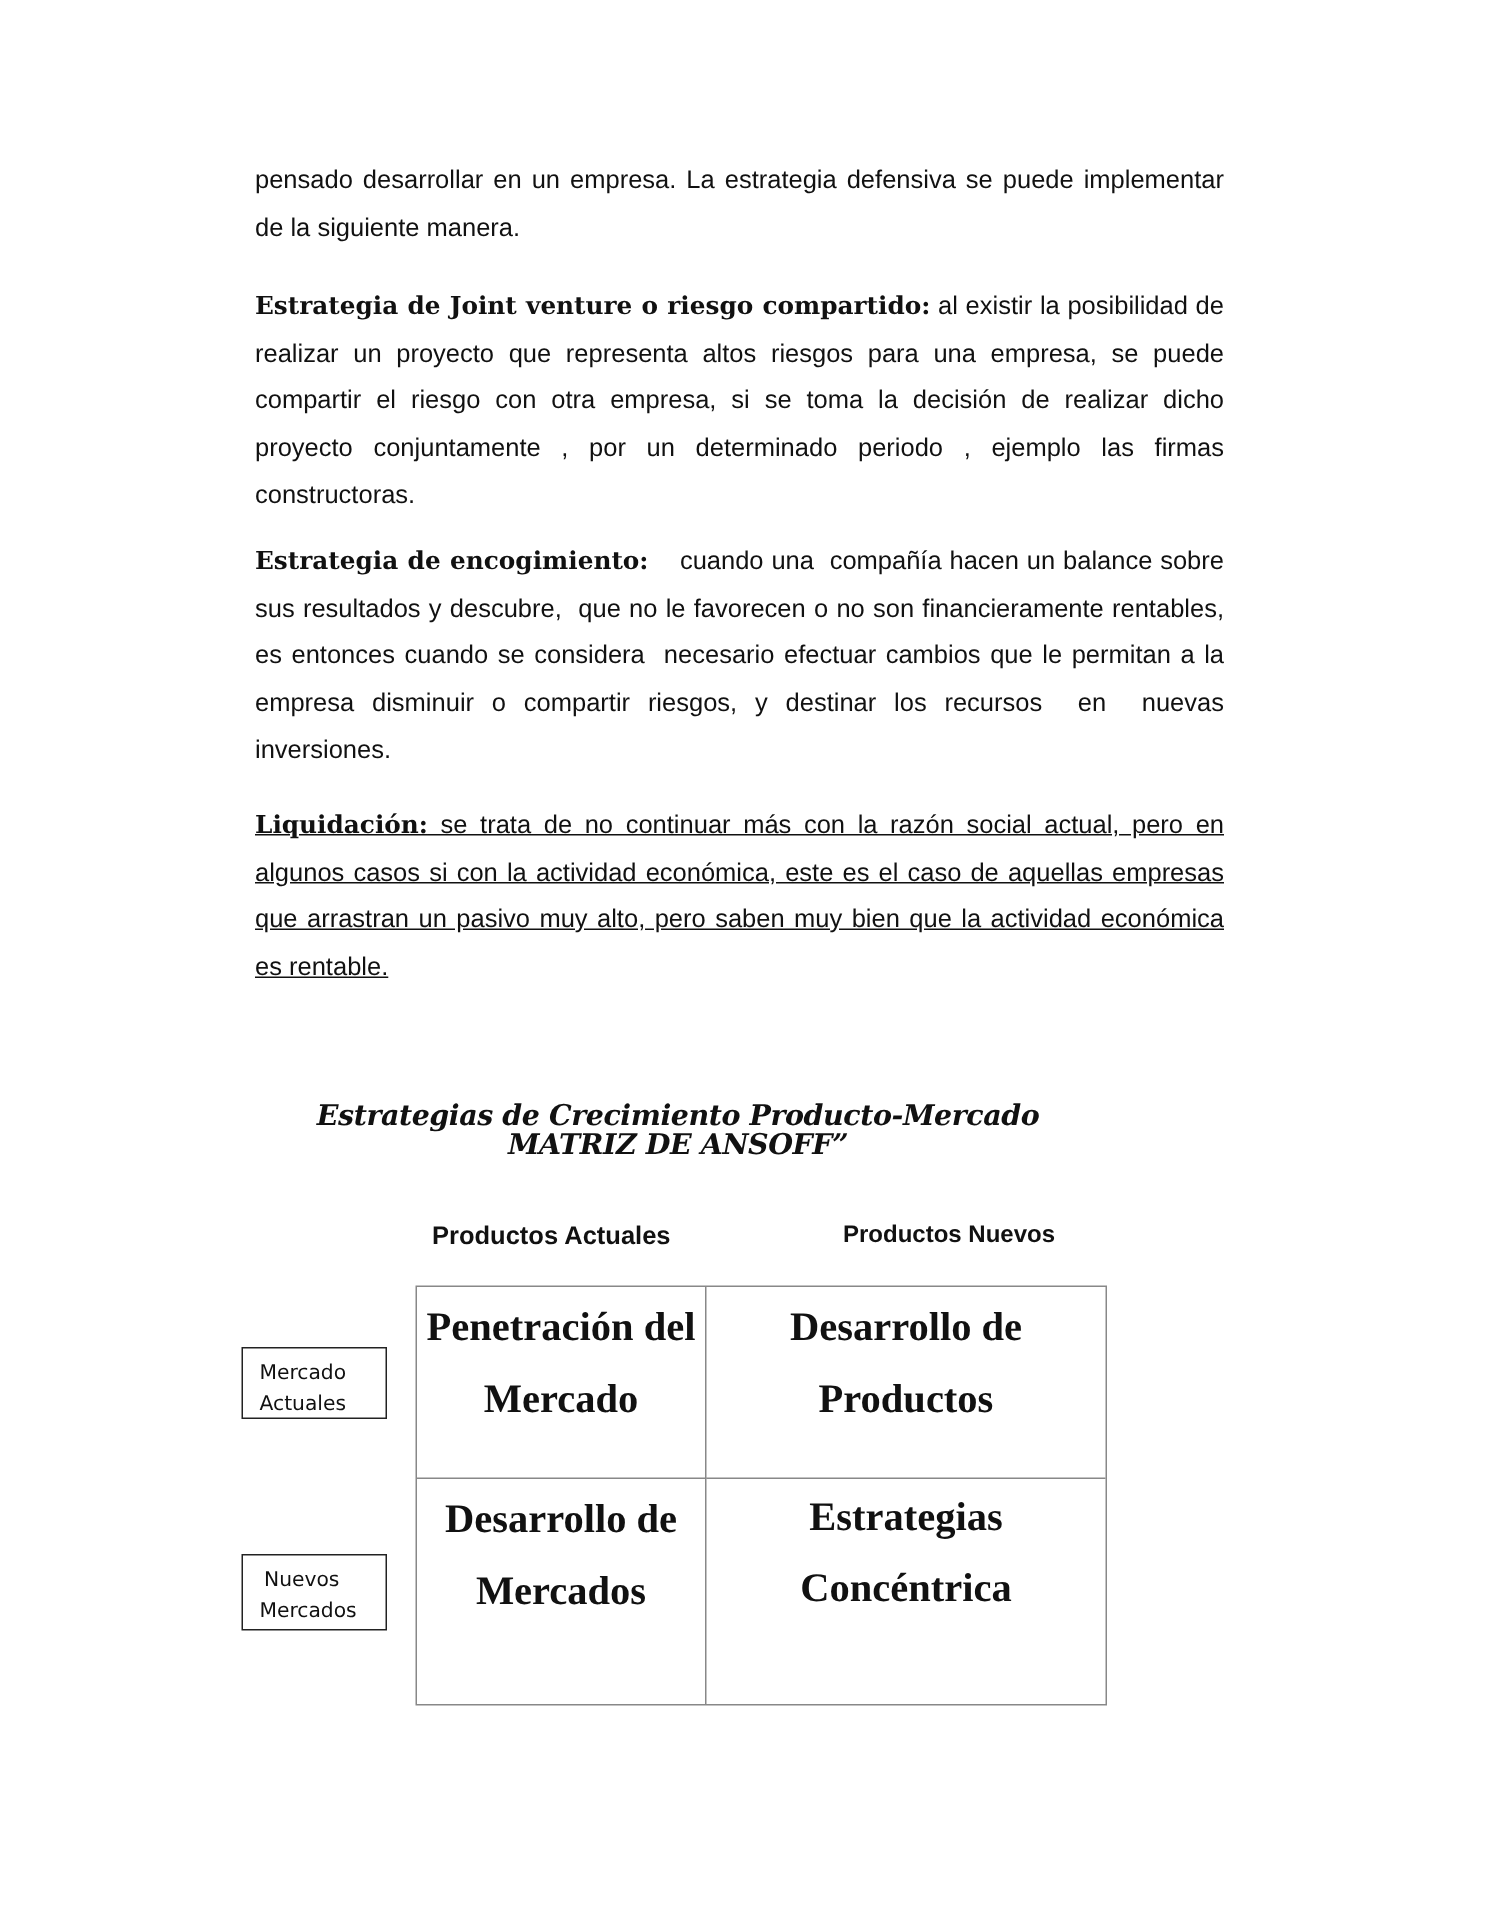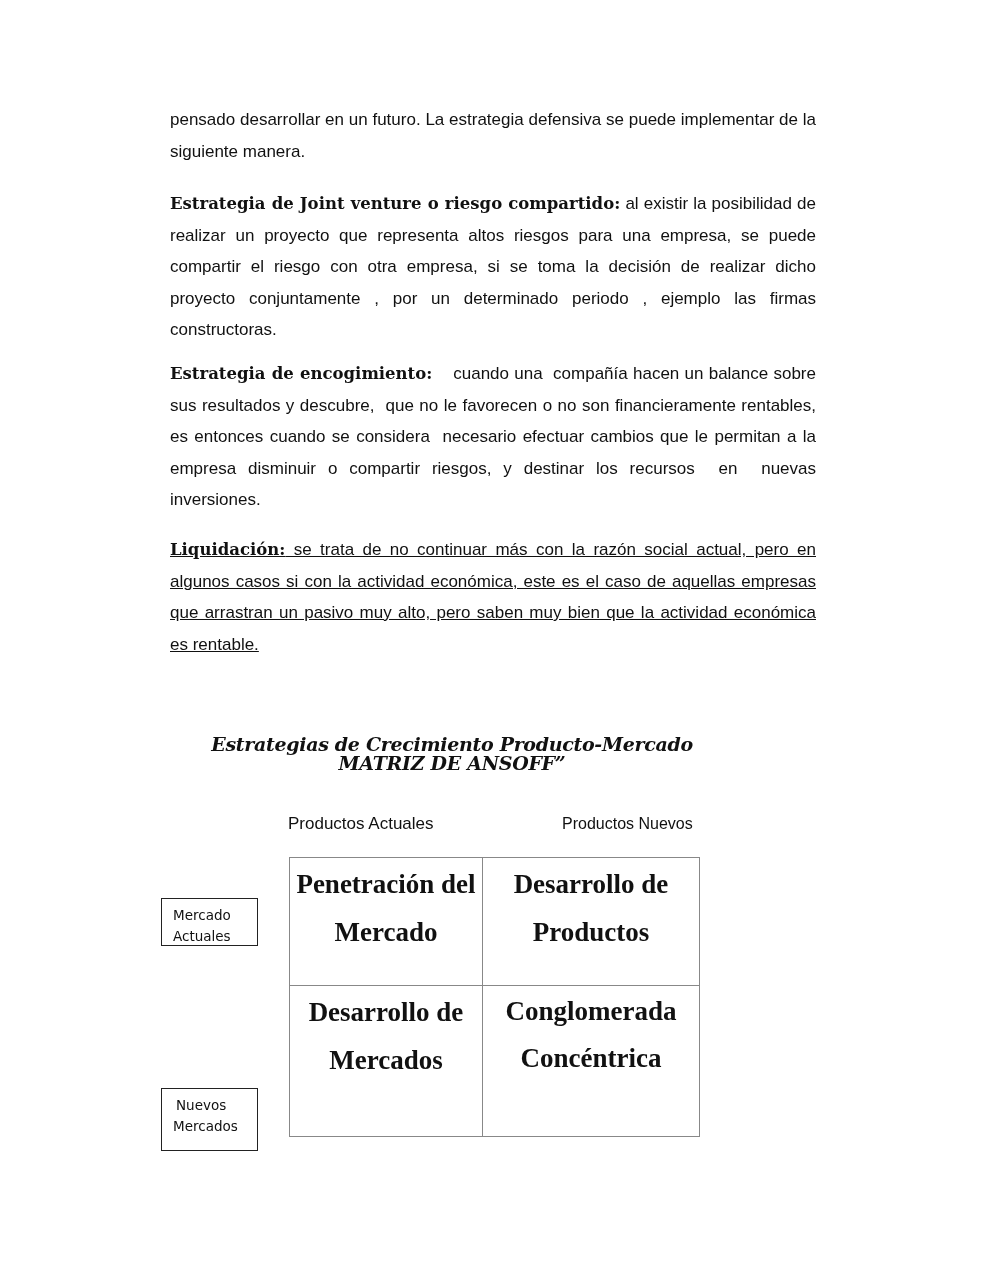--- a/index.html
+++ b/index.html
@@ -10,49 +10,49 @@
       line-height: 31.5px; text-align: justify; margin: 0;
     }
     .para b { font-family: "DejaVu Serif", serif; font-weight: bold; font-size: 16.5px; }
     .heading {
       position: absolute; left: 0; width: 904px; text-align: center;
       font-family: "DejaVu Serif", serif; font-style: italic; font-weight: bold;
       font-size: 19px; letter-spacing: -0.3px;
     }
     .colhead {
       position: absolute; font-family: "Liberation Sans", sans-serif;
-      font-weight: normal; font-size: 17px;
+      font-weight: bold; font-size: 17px;
     }
     .colhead.small { font-size: 16px; margin-left: 48px; }
     .rowbox {
       position: absolute; left: 161px; width: 97px; height: 48px;
       border: 1.5px solid #222; box-sizing: border-box;
       font-family: "DejaVu Sans", sans-serif; font-size: 13.5px; line-height: 21px;
       padding: 6px 0 0 11px;
     }
     .matrix {
-      position: absolute; left: 289px; top: 857px; width: 411px; height: 280px;
+      position: absolute; left: 277px; top: 857px; width: 461px; height: 280px;
       border: 1.5px solid #888; box-sizing: border-box;
       display: grid; grid-template-columns: 193px 1fr; grid-template-rows: 128px 1fr;
     }
     .cell {
       font-family: "Liberation Serif", serif; font-weight: bold; font-size: 27px;
       line-height: 48px; text-align: center; padding-top: 2px;
     }
     .cell.c1 { border-right: 1.5px solid #888; border-bottom: 1.5px solid #888; }
     .cell.c2 { border-bottom: 1.5px solid #888; }
     .cell.c3 { border-right: 1.5px solid #888; }
     .cell.c4 { line-height: 47px; }
     .line { display: block; }
   </style>
 </head>
 <body>
 
 <p class="para" style="top:104px;">
-  <span>pensado desarrollar en un futuro. La estrategia defensiva se puede implementar de la siguiente manera.</span>
+  <span>pensado desarrollar en un empresa. La estrategia defensiva se puede implementar de la siguiente manera.</span>
 </p>
 
 <p class="para" style="top:188px;">
   <b>Estrategia de Joint venture o riesgo compartido:</b><span> al existir la posibilidad de realizar un proyecto que representa altos riesgos para una empresa, se puede compartir el riesgo con otra empresa, si se toma la decisión de realizar dicho proyecto  conjuntamente , por un determinado periodo , ejemplo las firmas constructoras.</span>
 </p>
 
 <p class="para" style="top:358px;">
   <b>Estrategia de encogimiento:</b><span style="white-space:pre-wrap;">    cuando una  compañía hacen un balance sobre sus resultados y descubre,  que no le favorecen o no son financieramente rentables,  es entonces cuando se considera  necesario efectuar cambios que le permitan a la empresa disminuir o compartir riesgos, y destinar los recursos  en  nuevas inversiones.</span>
 </p>
 
@@ -64,35 +64,35 @@
 <div class="heading" style="top:752px;">MATRIZ DE ANSOFF”</div>
 
 <div class="colhead" style="left:288px; top:814px;">Productos Actuales</div>
 <div class="colhead small" style="left:514px; top:815px;">Productos Nuevos</div>
 
 <div class="rowbox" style="top:898px;">
   <span class="line">Mercado</span>
   <span class="line">Actuales</span>
 </div>
 
-<div class="rowbox" style="top:1088px; height:63px;">
+<div class="rowbox" style="top:1036px; height:51px;">
   <span class="line" style="padding-left:3px;">Nuevos</span>
   <span class="line">Mercados</span>
 </div>
 
 <div class="matrix">
   <div class="cell c1">
     <span class="line">Penetración del</span>
     <span class="line">Mercado</span>
   </div>
   <div class="cell c2">
     <span class="line">Desarrollo de</span>
     <span class="line">Productos</span>
   </div>
   <div class="cell c3">
     <span class="line">Desarrollo de</span>
     <span class="line">Mercados</span>
   </div>
   <div class="cell c4">
-    <span class="line">Conglomerada</span>
+    <span class="line">Estrategias</span>
     <span class="line">Concéntrica</span>
   </div>
 </div>
 
 </body></html>

